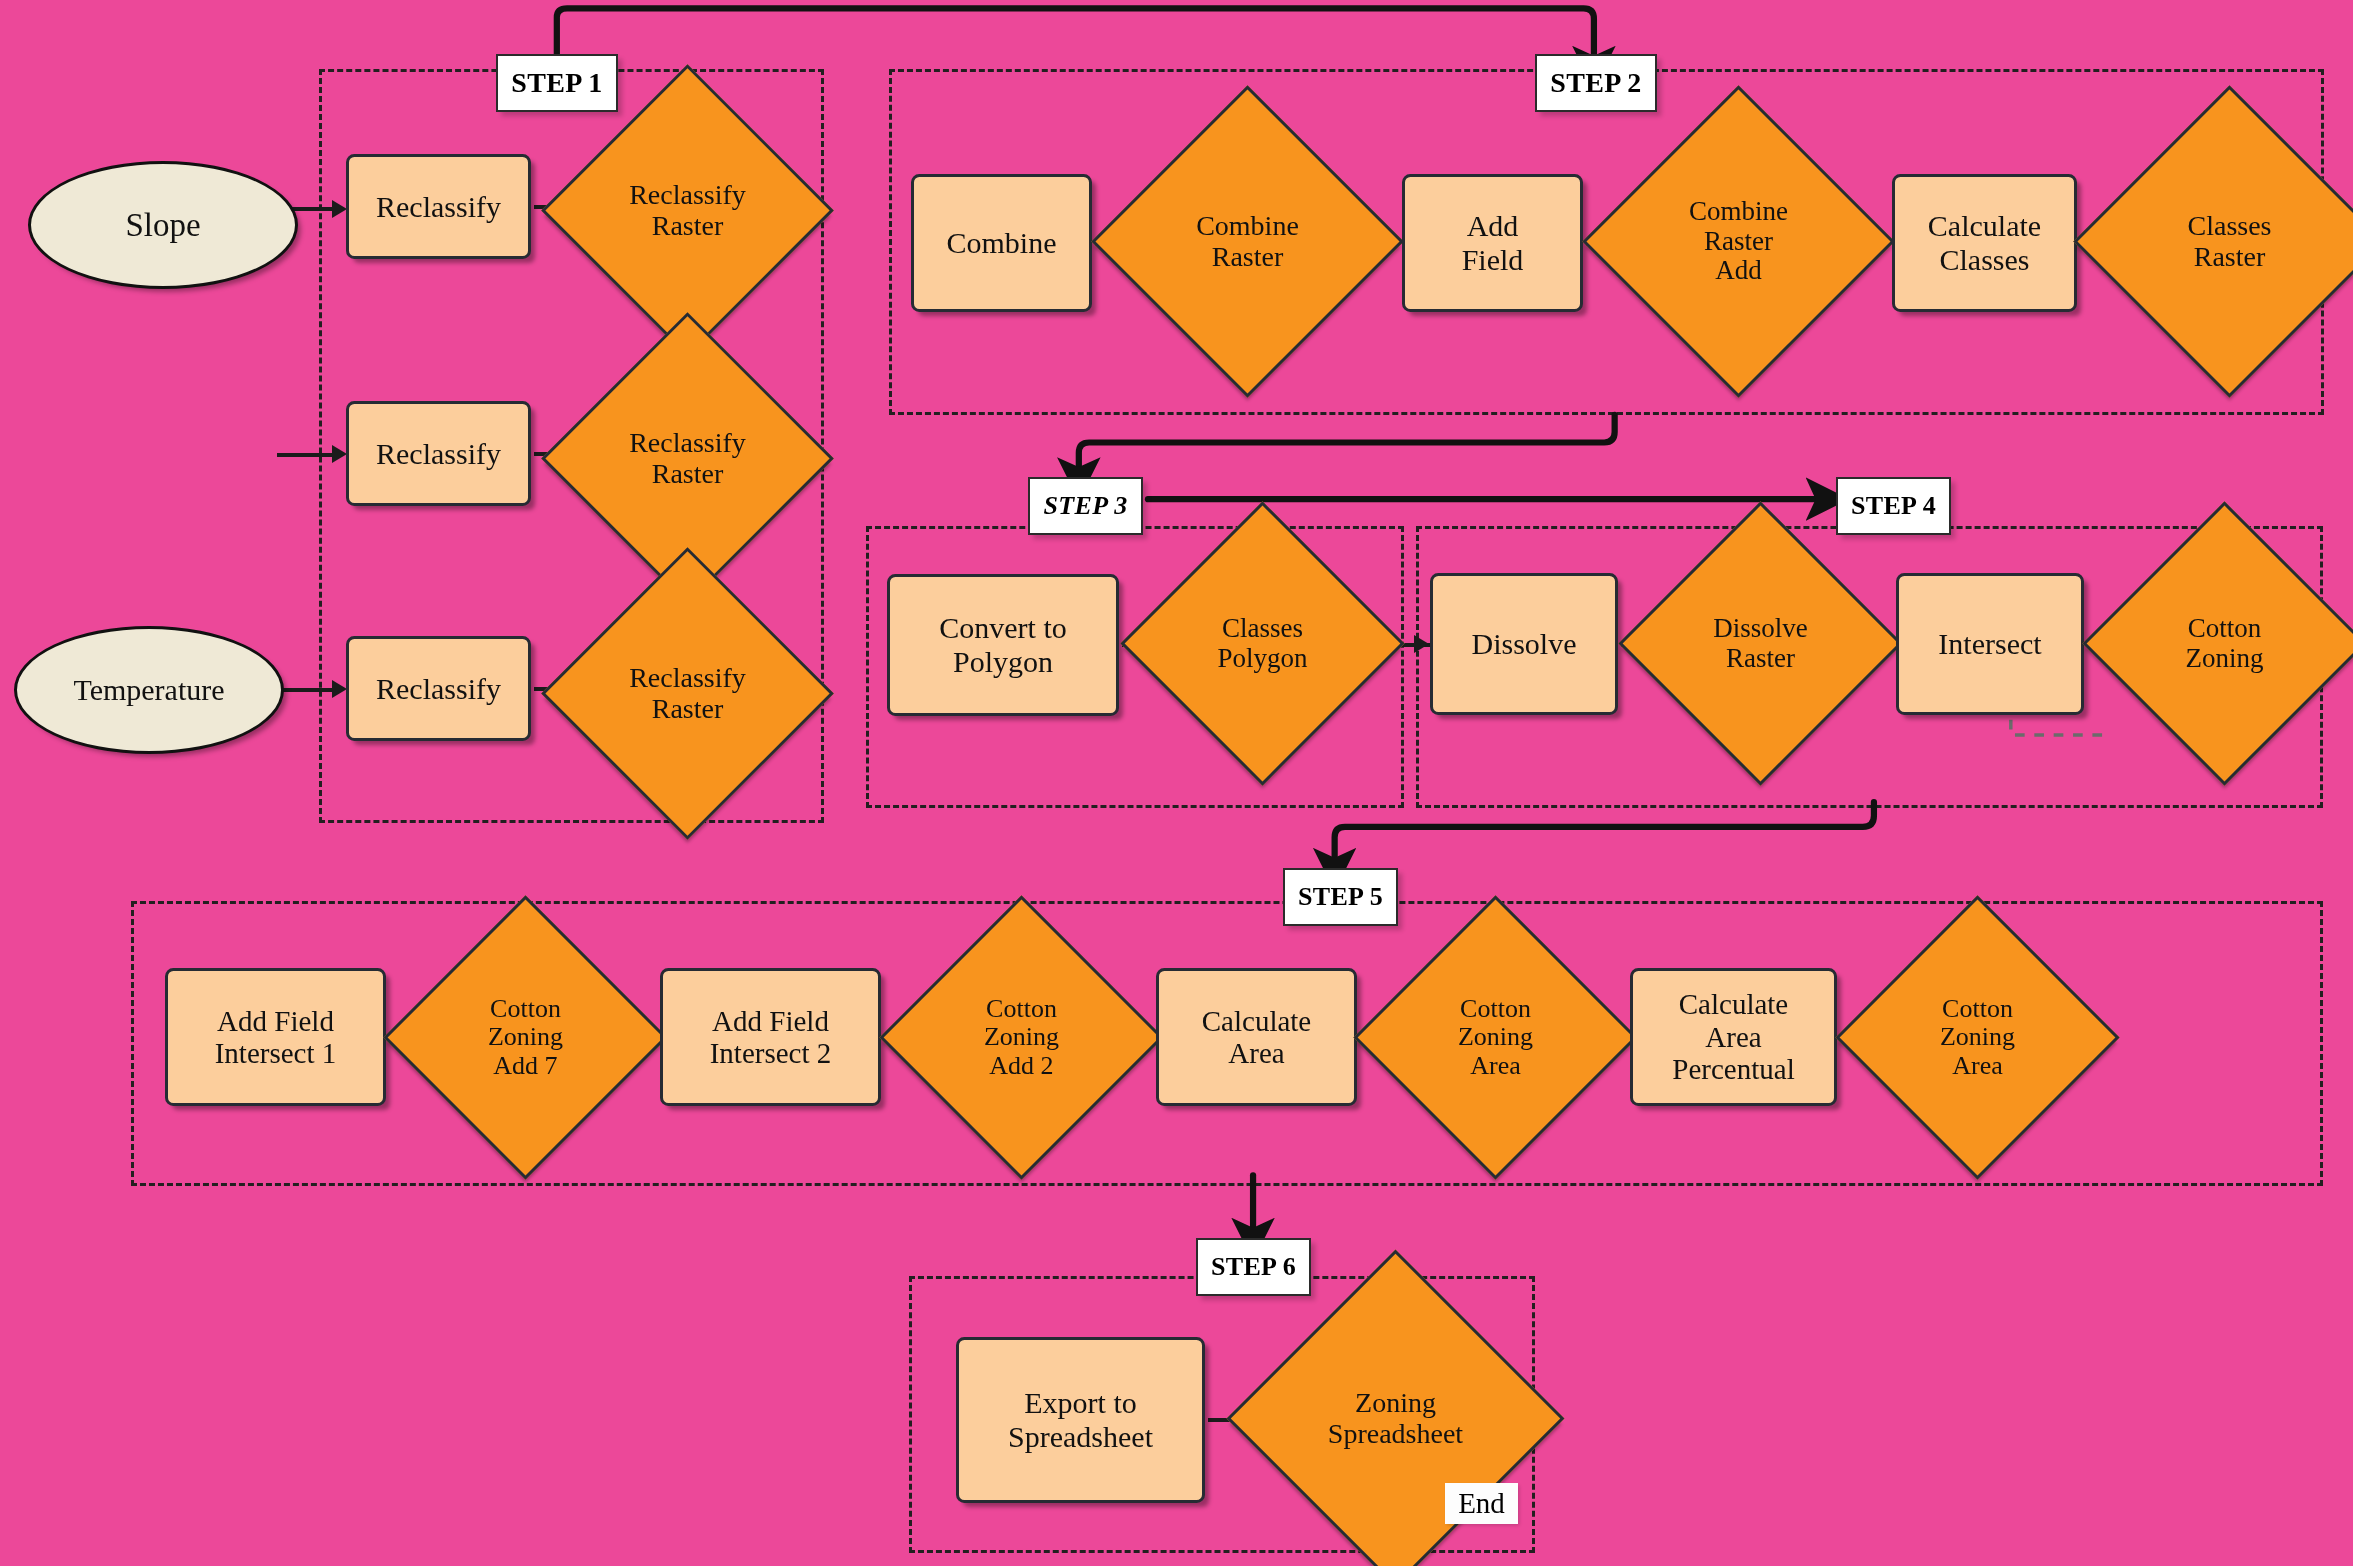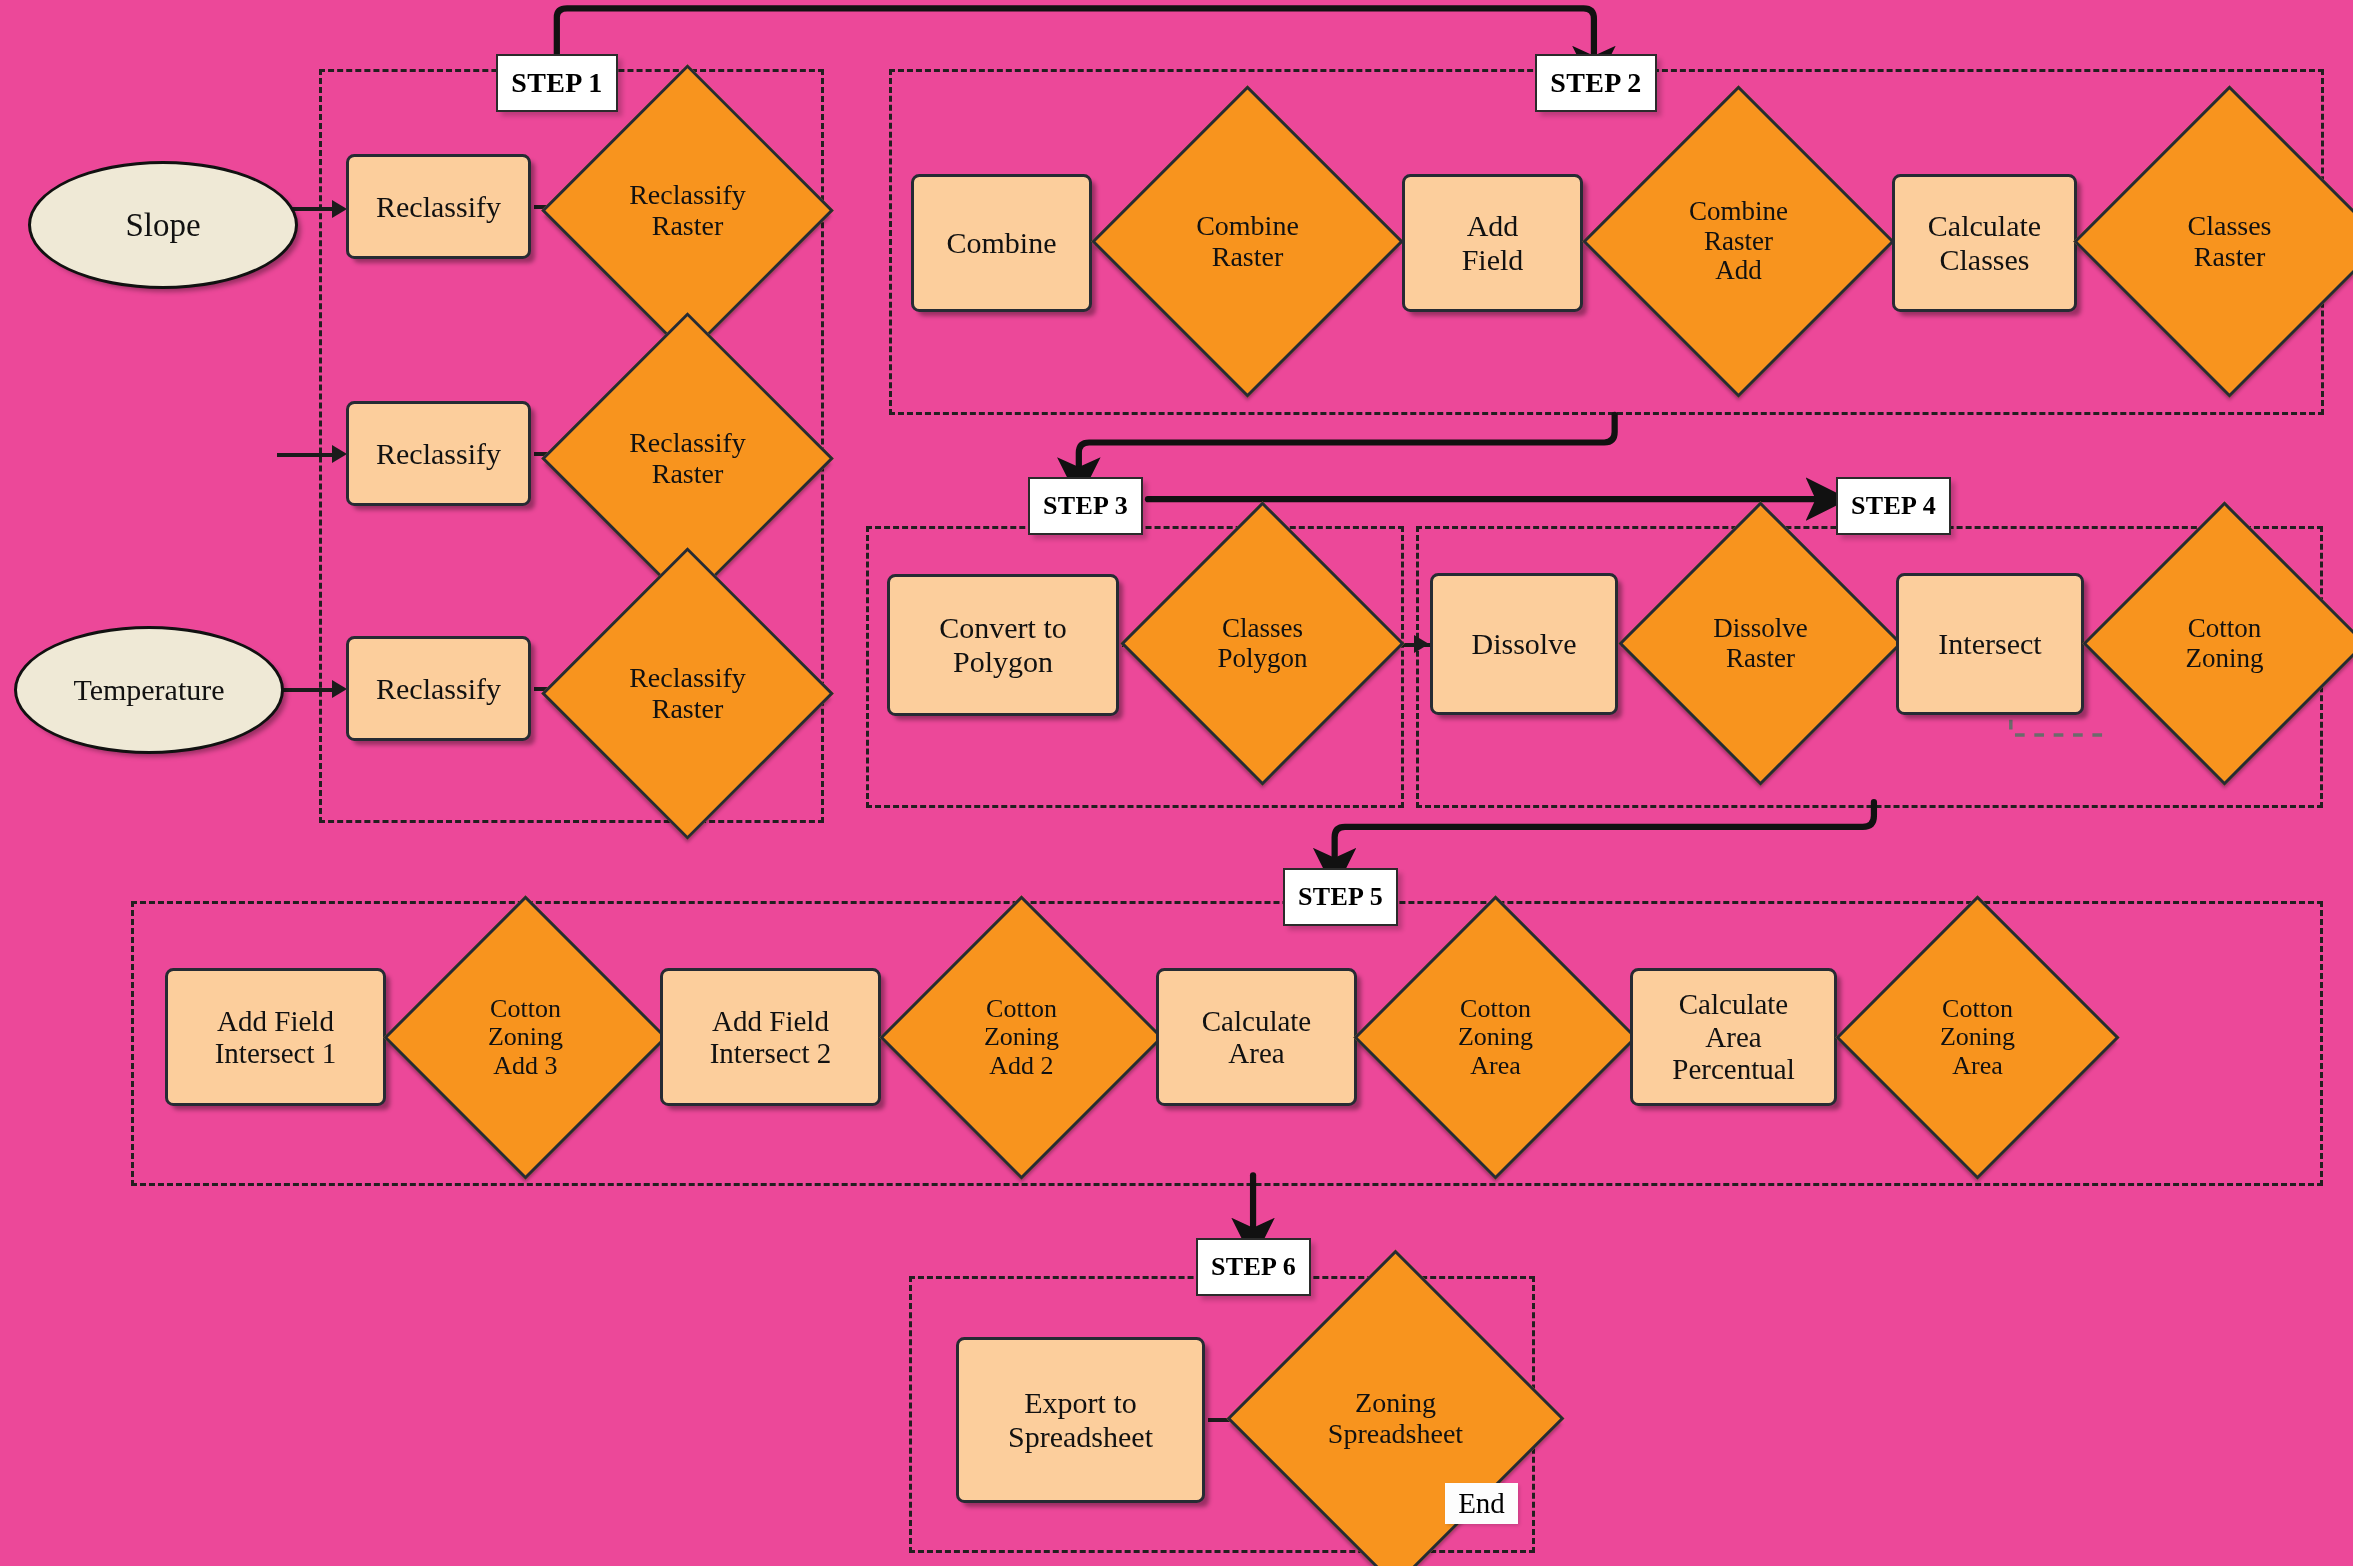--- a/index.html
+++ b/index.html
@@ -252,21 +252,21 @@
     <div class="shape"></div>
     <div class="txt" style="font-size:28px;">
       <div>
         <div>Classes</div>
         <div>Raster</div>
       </div>
     </div>
   </div>
 
   <div class="step-box" style="left:866px;top:526px;width:538px;height:282px;"></div>
-  <div class="step-tag" style="left:1028px;top:477px;width:111px;height:54px;font-size:26px;">
+  <div class="step-tag" style="left:1028px;top:477px;width:111px;height:54px;font-size:26px;font-style:italic;">
     <span>STEP 3</span>
   </div>
 
   <div class="proc" style="left:887px;top:574px;width:232px;height:142px;font-size:30px;">
     <div>
       <div>Convert to</div>
       <div>Polygon</div>
     </div>
   </div>
   <div class="hline" style="left:1122px;top:643px;width:36px;"></div>
@@ -332,21 +332,21 @@
     </div>
   </div>
   <div class="hline" style="left:389px;top:1036px;width:32px;"></div>
   <div class="arrow-r" style="left:413px;top:1028px;"></div>
   <div class="dia" style="left:425px;top:937px;width:201px;height:201px;">
     <div class="shape"></div>
     <div class="txt" style="font-size:26px;">
       <div>
         <div class="italic">Cotton</div>
         <div>Zoning</div>
-        <div>Add 3</div>
+        <div>Add 7</div>
       </div>
     </div>
   </div>
   <div class="hline" style="left:621px;top:1036px;width:33px;"></div>
   <div class="arrow-r" style="left:646px;top:1028px;"></div>
   <div class="proc" style="left:660px;top:968px;width:221px;height:138px;font-size:29px;">
     <div>
       <div>Add Field</div>
       <div>Intersect 2</div>
     </div>

